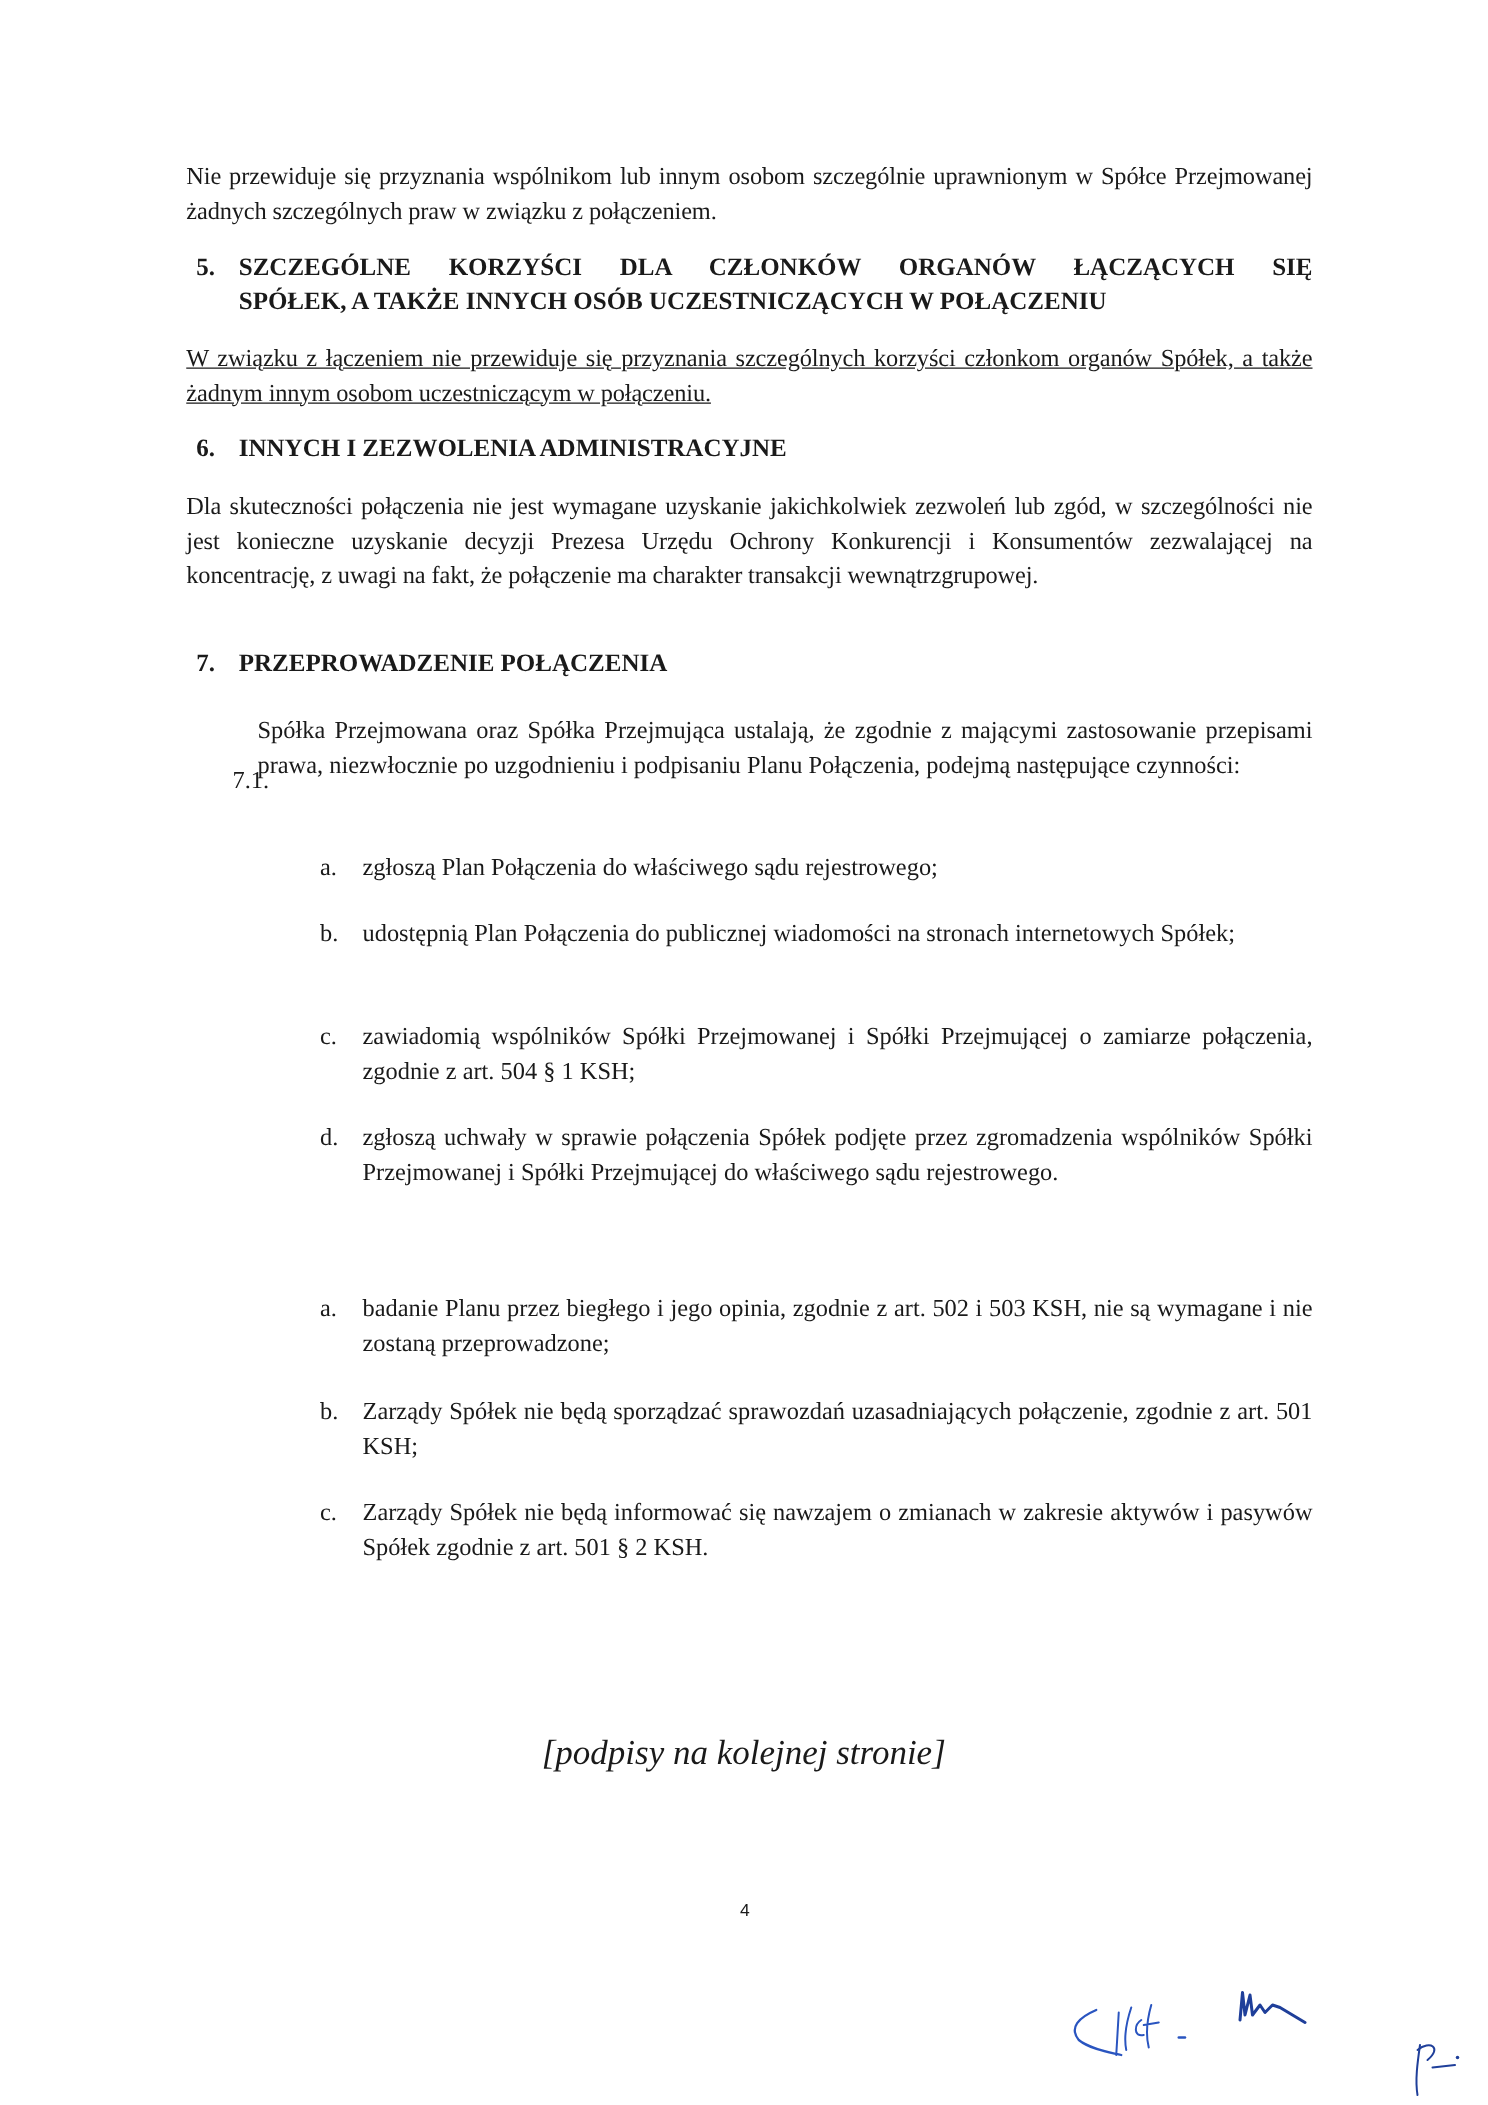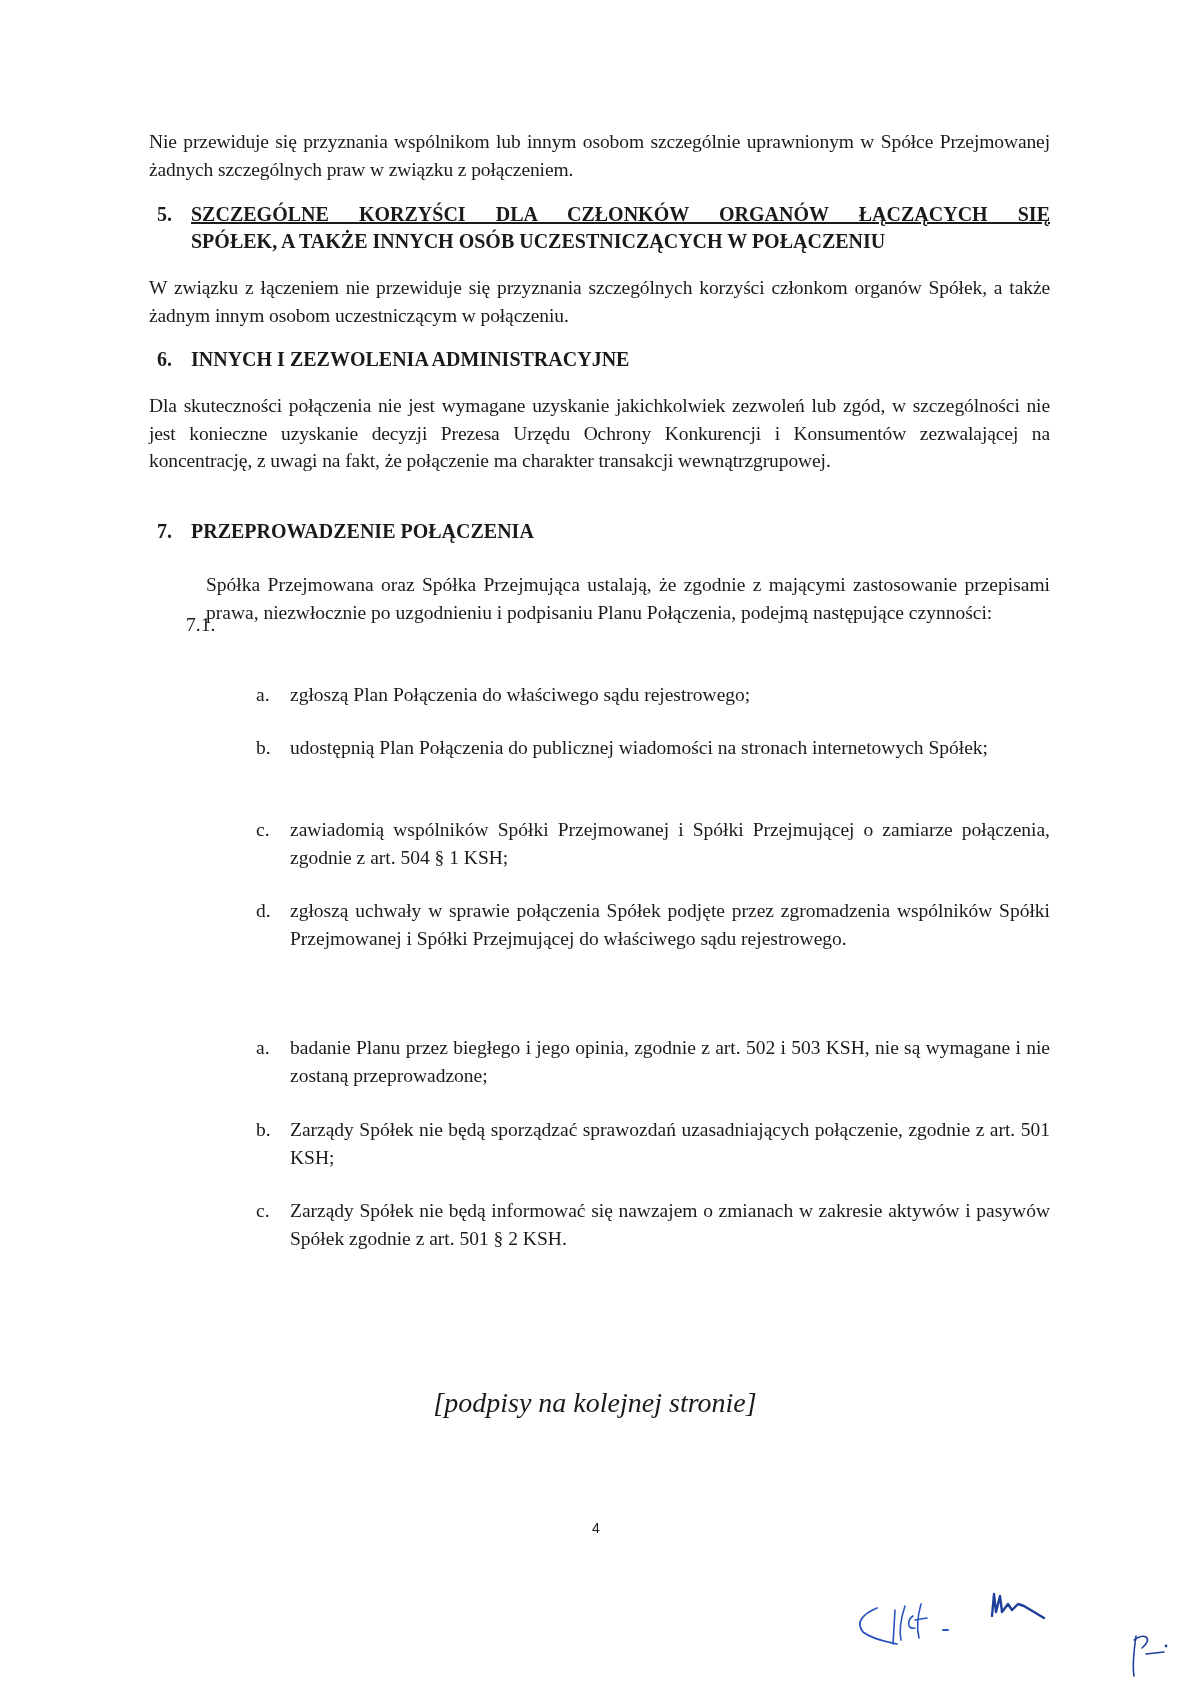--- a/index.html
+++ b/index.html
@@ -13,21 +13,21 @@
     position: absolute; left: 149px; width: 901px;
     font-size: 19.5px; line-height: 27.5px; text-align: justify;
     letter-spacing: -0.1px;
   }
   .h {
     position: absolute; left: 157px; width: 893px;
     font-size: 20px; line-height: 27px; font-weight: bold;
   }
   .h .num { display: inline-block; width: 34px; }
   .h5 { text-align: justify; }
-  .h5 .line1 { display: block; text-align: justify; text-align-last: justify; text-decoration: underline; }
+  .h5 .line1 { display: block; text-align: justify; text-align-last: justify; }
   .h5 .line2 { display: block; padding-left: 34px; }
   .sub {
     position: absolute; left: 186px; width: 864px;
     font-size: 19.5px; line-height: 27.5px;
   }
   .sub .num { position: absolute; left: 0; margin-top: 40px; }
   .sub .txt { display: block; margin-left: 20px; text-align: justify; }
   .item {
     position: absolute; left: 256px; width: 794px;
     font-size: 19.5px; line-height: 27.5px;
@@ -48,21 +48,21 @@
 <body>
 
 <div class="page">
 
   <div class="p" style="top:128px;">Nie przewiduje się przyznania wspólnikom lub innym osobom szczególnie uprawnionym w Spółce Przejmowanej żadnych szczególnych praw w związku z połączeniem.</div>
 
   <div class="h h5" style="top:201px;">
     <span class="line1"><span class="num">5.</span><span>SZCZEGÓLNE KORZYŚCI DLA CZŁONKÓW ORGANÓW ŁĄCZĄCYCH SIĘ</span></span>
     <span class="line2">SPÓŁEK, A TAKŻE INNYCH OSÓB UCZESTNICZĄCYCH W POŁĄCZENIU</span>
   </div>
-  <div class="p" style="top:274px;">W związku z łączeniem nie przewiduje się przyznania szczególnych korzyści członkom organów Spółek, a także żadnym innym osobom uczestniczącym w połączeniu.</div>
+  <div class="p" style="top:274px;text-decoration:underline;">W związku z łączeniem nie przewiduje się przyznania szczególnych korzyści członkom organów Spółek, a także żadnym innym osobom uczestniczącym w połączeniu.</div>
 
   <div class="h" style="top:346px;">
     <span class="num">6.</span><span>INNYCH I ZEZWOLENIA ADMINISTRACYJNE</span>
   </div>
   <div class="p" style="top:392px;">Dla skuteczności połączenia nie jest wymagane uzyskanie jakichkolwiek zezwoleń lub zgód, w szczególności nie jest konieczne uzyskanie decyzji Prezesa Urzędu Ochrony Konkurencji i Konsumentów zezwalającej na koncentrację, z uwagi na fakt, że połączenie ma charakter transakcji wewnątrzgrupowej.</div>
 
   <div class="h" style="top:518px;">
     <span class="num">7.</span><span>PRZEPROWADZENIE POŁĄCZENIA</span>
   </div>
 

